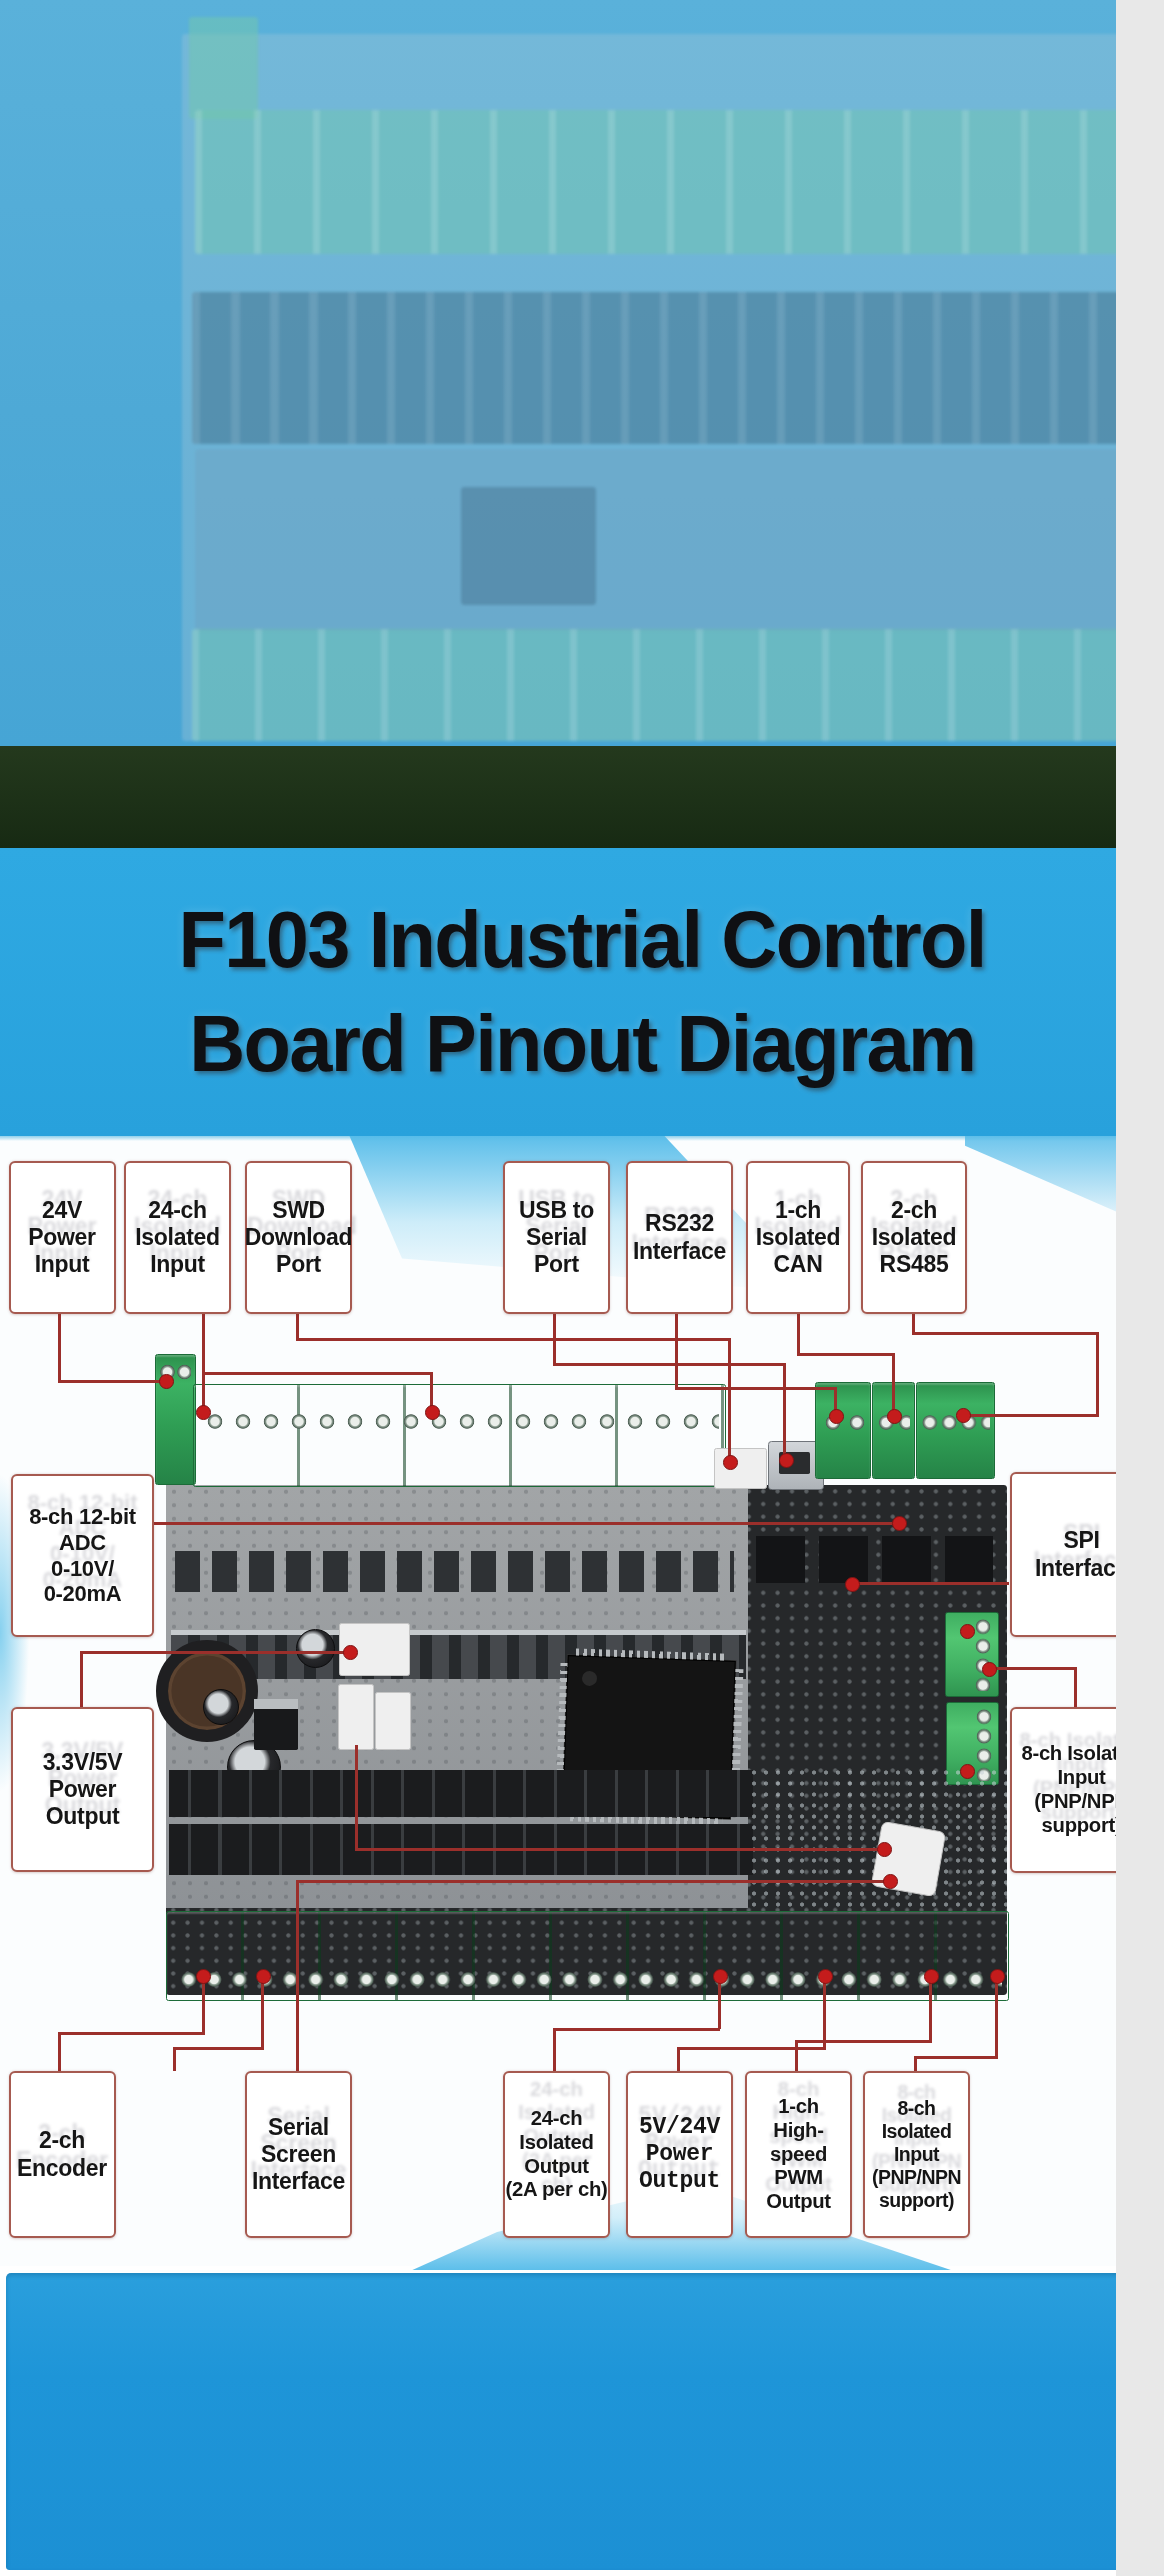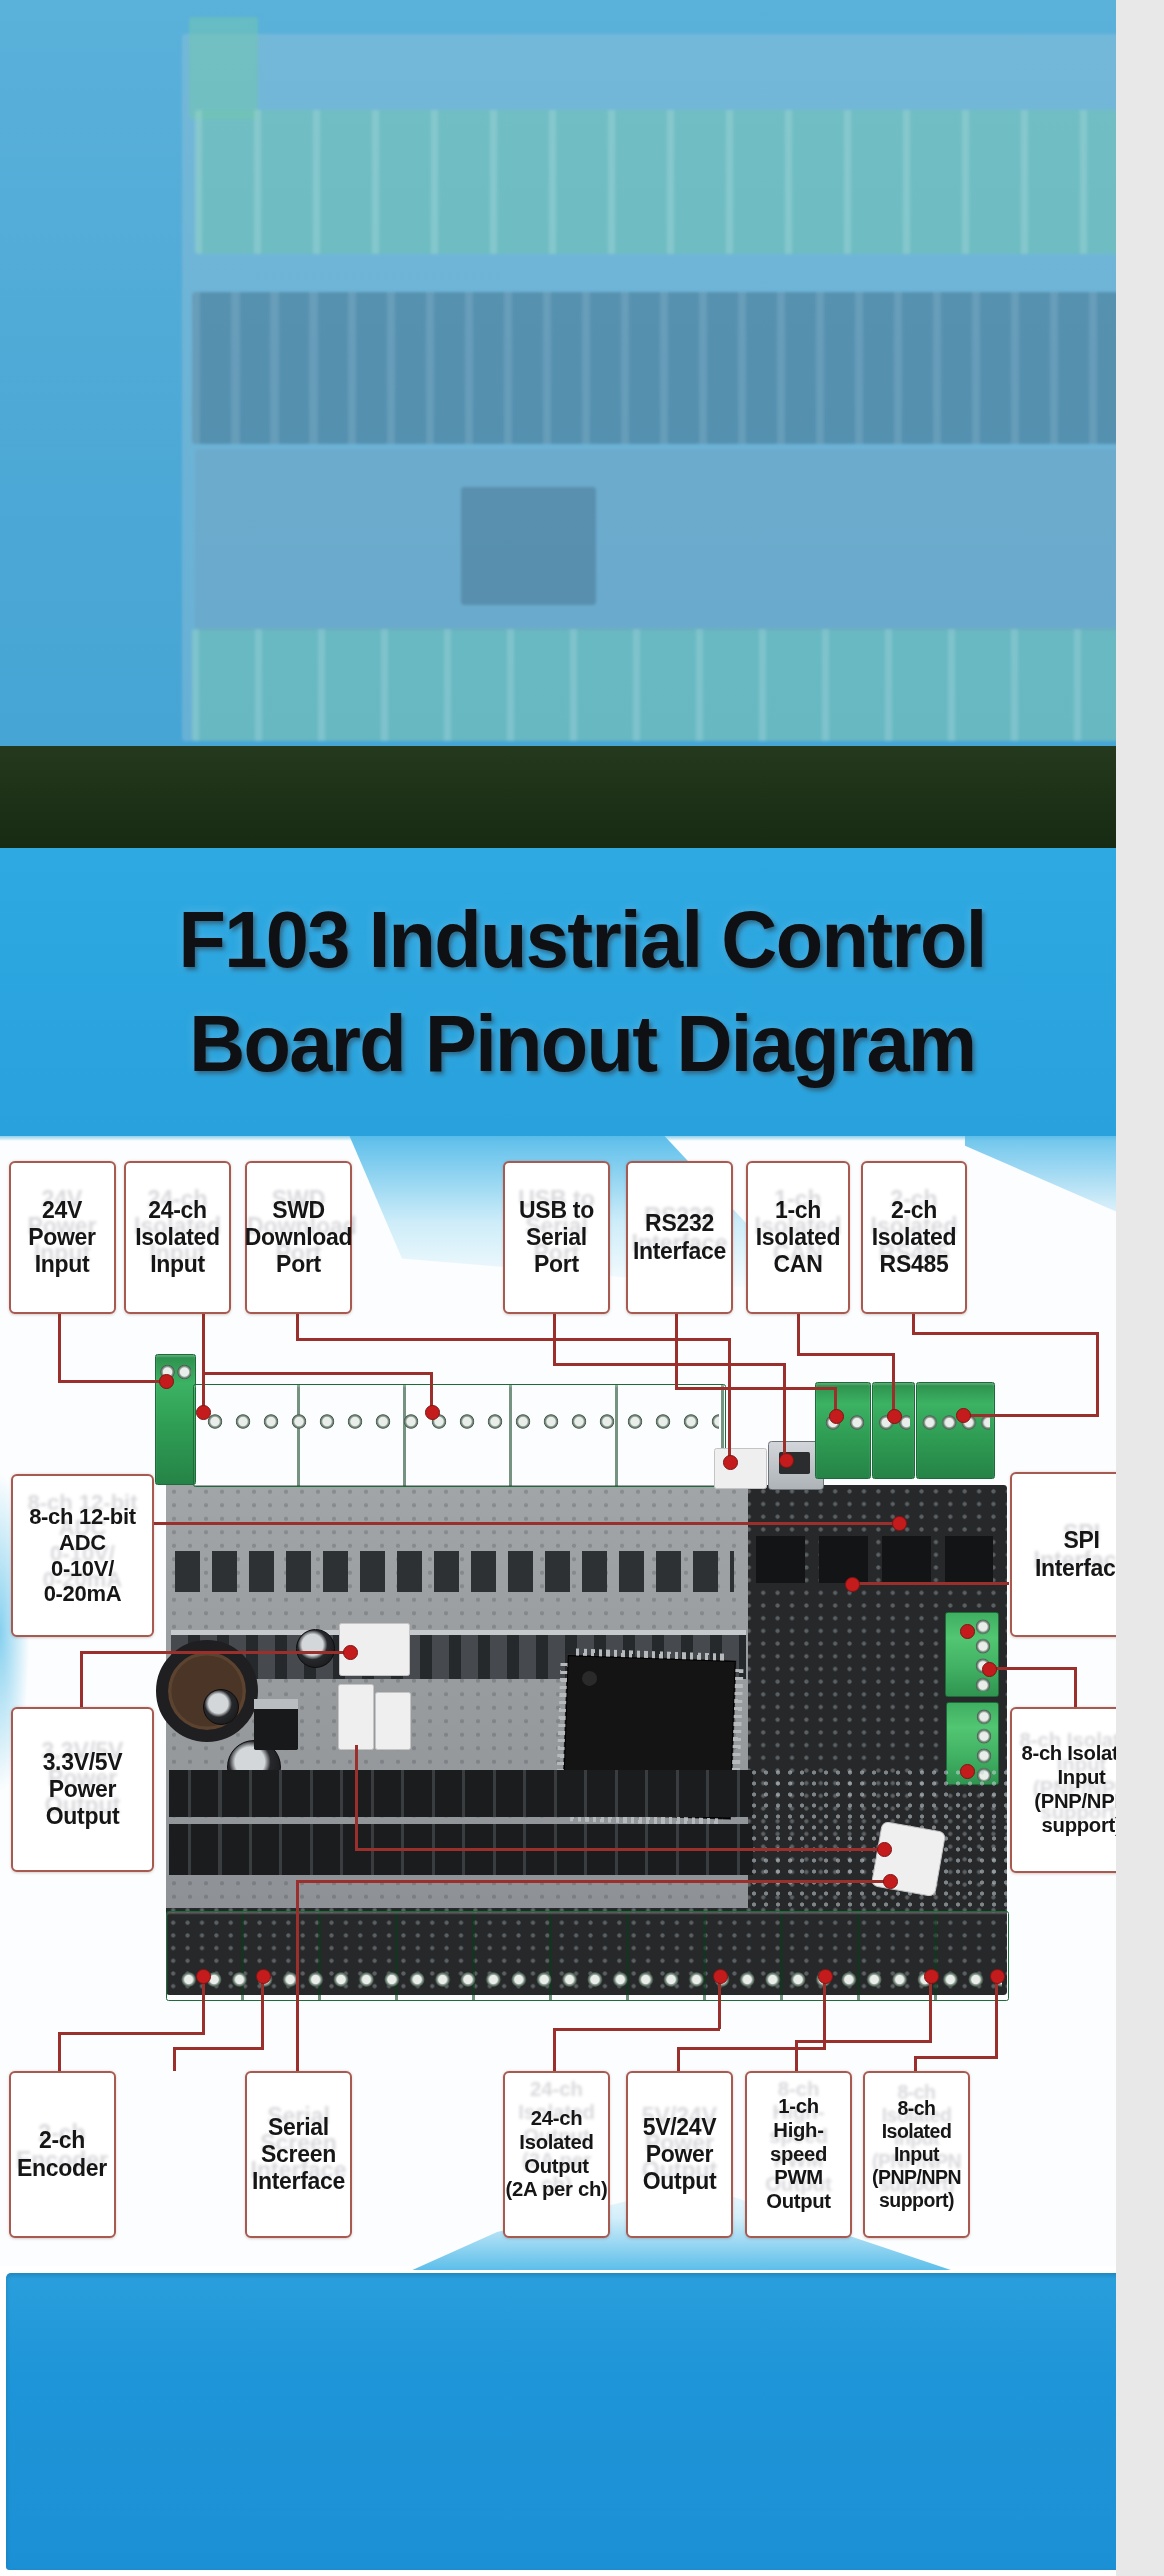--- a/index.html
+++ b/index.html
@@ -353,21 +353,21 @@
   <div class="cbox fs24" style="left:503px;top:2071px;width:103px;height:163px;">
     <span class="ghost">24-ch
 Isolated
 Output
 (2A per ch)</span>
     <span class="txt">24-ch
 Isolated
 Output
 (2A per ch)</span>
     </div>
-  <div class="cbox" style="left:626px;top:2071px;width:103px;height:163px;">
+  <div class="cbox" style="left:626px;top:2071px;width:103px;height:163px;font-family:Liberation Mono, monospace;">
     <span class="ghost">5V/24V
 Power
 Output</span>
     <span class="txt">5V/24V
 Power
 Output</span>
     </div>
   <div class="cbox fs24" style="left:745px;top:2071px;width:103px;height:163px;">
     <span class="ghost">8-ch
 High-speed

